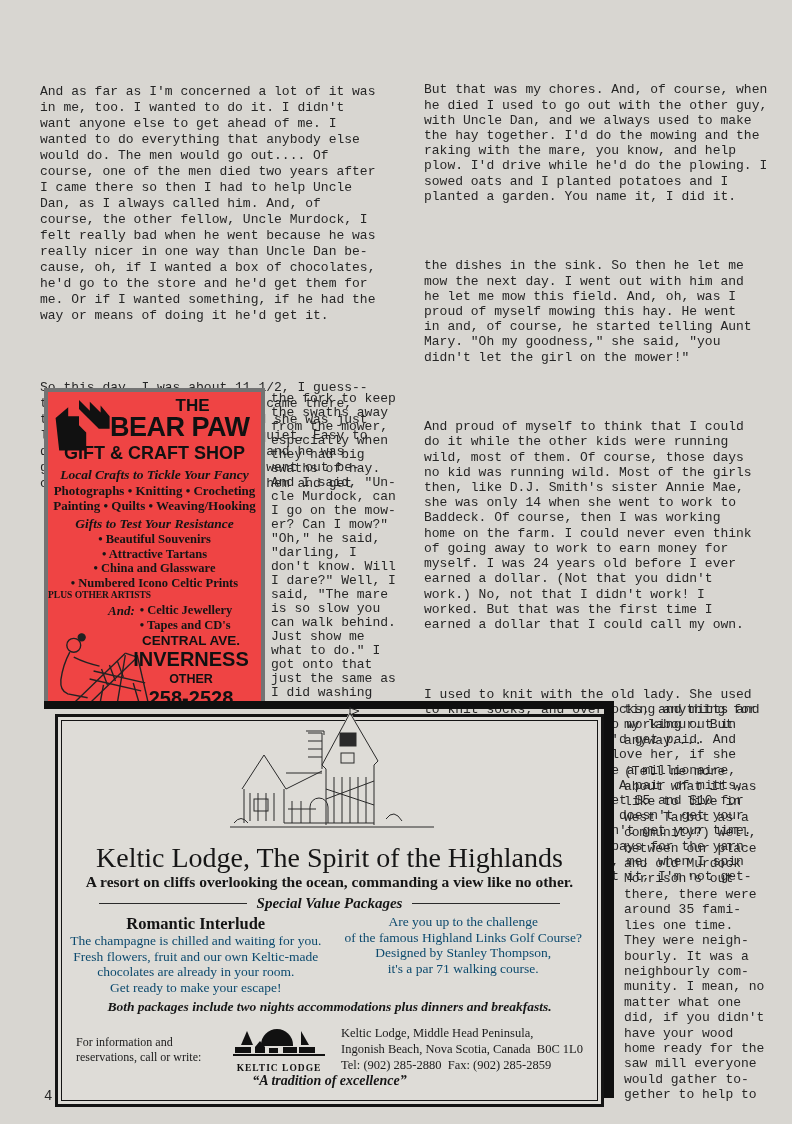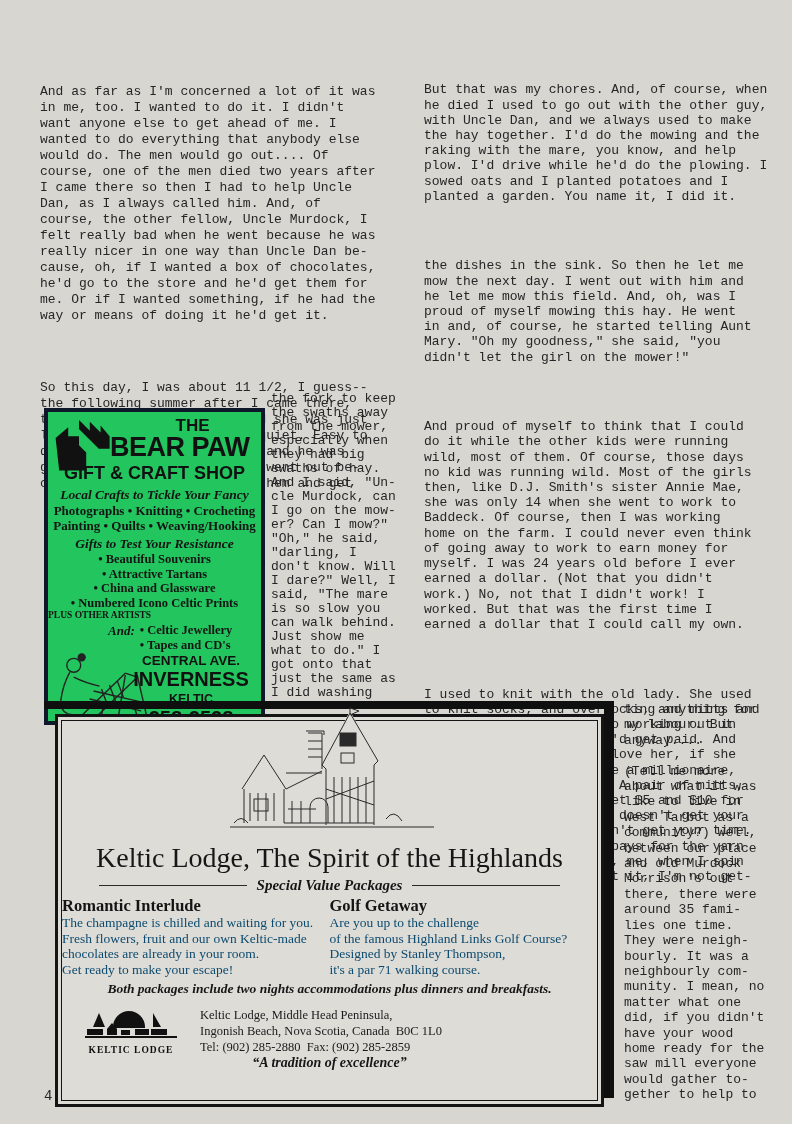--- a/index.html
+++ b/index.html
@@ -12,21 +12,21 @@
   .mono{
     font-family:"Liberation Mono","DejaVu Sans Mono",monospace;
     color:#262626;white-space:pre;
   }
   .col-main{font-size:13px;line-height:16.0px;position:absolute;}
   .col-main .para{margin:16px 0 8px 0;}
   .col-narrow{font-size:13px;position:absolute;}
   
   .bp-ad{
     position:absolute;left:44px;top:388px;width:221px;height:317px;
-    border:4px solid #0f172a;background:#22c55e;box-sizing:border-box;overflow:hidden;margin-top:20px;
+    border:4px solid #737373;background:#ef4444;box-sizing:border-box;overflow:hidden;
   }
   .bp-paw{position:absolute;left:4px;top:5px;}
   .bp-the{margin:5px 0 0 76px;text-align:center;font-family:"Liberation Sans",sans-serif;font-weight:bold;font-size:17px;line-height:17px;color:#111;}
   .bp-name{margin:0 0 0 62px;font-family:"Liberation Sans",sans-serif;font-weight:bold;font-size:27px;line-height:27px;letter-spacing:-0.5px;color:#111;}
   .bp-shop{text-align:center;font-family:"Liberation Sans",sans-serif;font-weight:bold;font-size:18px;line-height:21px;margin-top:2px;color:#111;}
   .bp-tag{font-weight:bold;font-style:italic;text-align:center;font-size:13.5px;line-height:16px;margin-top:3px;color:#141414;}
   .bp-line{font-weight:bold;text-align:center;font-size:13px;line-height:15px;color:#141414;}
   .bp-bullet{font-weight:bold;text-align:center;font-size:12.5px;line-height:14.5px;color:#141414;}
   .bp-plus{font-weight:bold;text-align:left;font-size:9.5px;line-height:11px;color:#141414;}
   .bp-lower{position:relative;height:118px;margin-top:2px;}
@@ -48,21 +48,21 @@
     border:3px solid #141414;background:#dedcd7;box-sizing:border-box;
   }
   .keltic-inner{position:absolute;inset:3px;border:1px solid #141414;overflow:visible;}
   .kl-lodge{position:absolute;left:160px;top:-14px;z-index:2;}
   .kl-title{margin-top:122px;text-align:center;font-size:28px;line-height:30px;color:#161616;}
   .kl-sub{text-align:center;font-weight:bold;font-size:15.5px;line-height:18px;color:#161616;}
   .kl-svp{display:flex;align-items:center;justify-content:center;margin-top:4px;}
   .kl-svp .rule{width:148px;height:1px;background:#2a2a2a;margin:0 10px;}
   .kl-svp .svp-text{font-style:italic;font-weight:bold;font-size:15px;color:#161616;}
   .kl-pkgs{display:flex;margin-top:2px;}
-  .kl-pkg{flex:1;}
+  .kl-pkg{flex:1;text-align:center;}
   .kl-pkg .pkg-name{font-weight:bold;font-size:16.5px;line-height:19px;color:#141414;}
   .kl-pkg .pkg-body{font-size:13.5px;line-height:15.5px;white-space:pre;color:#0c4a6e;}
   .kl-note{text-align:center;font-weight:bold;font-style:italic;font-size:13.5px;line-height:16px;margin-top:4px;color:#161616;}
   .kl-contact{display:flex;align-items:flex-start;margin-top:8px;padding:0 14px;}
   .kl-contact-label{font-size:12px;width:238px;padding-top:12px;color:#1a1a1a;}
   .kl-logo-wrap{width:110px;text-align:center;}
   .kl-logo-text{font-weight:bold;font-size:9.5px;letter-spacing:1px;color:#111;}
   .kl-address{flex:1;font-size:12.5px;line-height:16px;white-space:pre;padding-left:14px;padding-top:2px;color:#1a1a1a;}
   .kl-slogan{text-align:center;font-style:italic;font-weight:bold;font-size:14px;margin-top:0px;color:#161616;}
   .page-num{position:absolute;left:44px;top:1088px;font-size:14px;}
@@ -203,21 +203,21 @@
     <div class="bp-and-row">
       <div class="bp-and">And:</div>
       <div class="bp-and-items">
         <div>• Celtic Jewellery</div>
         <div>• Tapes and CD's</div>
       </div>
     </div>
     <div class="bp-addr">
       <div class="a1">CENTRAL AVE.</div>
       <div class="a2">INVERNESS</div>
-      <div class="a3">KELTIC</div>
+      <div class="a3">OTHER</div>
       <div class="a4">258-2528</div>
     </div>
   </div>
 </div>
 
 <div class="h-rule"></div>
 <div class="v-bar"></div>
 
 <div class="keltic-ad">
   <div class="keltic-inner">
@@ -239,43 +239,44 @@
         <path d="M86,34 h14 M86,42 h14 M86,50 h14"></path>
         <path d="M64,66 L100,66 M64,82 L100,64"></path>
         <path d="M62,116 L152,116"></path>
         <path d="M88,116 v-16 a9,9 0 0 1 18,0 v16"></path>
         <path d="M70,94 V116 M79,94 V116 M66,102 h28"></path>
         <path d="M12,116 q7,-9 14,0 M164,112 q8,-11 16,2"></path>
         <path d="M8,120 H212"></path>
       </g>
     </svg>
     <div class="kl-title">Keltic Lodge, The Spirit of the Highlands</div>
+    <div class="kl-sub">A resort on cliffs overlooking the ocean, commanding a view like no other.</div>
     <div class="kl-svp">
       <div class="rule"></div>
       <div class="svp-text">Special Value Packages</div>
       <div class="rule"></div>
     </div>
     <div class="kl-pkgs">
       <div class="kl-pkg">
         <div class="pkg-name">Romantic Interlude</div>
         <div class="pkg-body">The champagne is chilled and waiting for you.
 Fresh flowers, fruit and our own Keltic-made
 chocolates are already in your room.
 Get ready to make your escape!</div>
       </div>
       <div class="kl-pkg">
-        <div class="pkg-name">Golf Getaway</div>
         <div class="pkg-body">Are you up to the challenge
 of the famous Highland Links Golf Course?
 Designed by Stanley Thompson,
 it's a par 71 walking course.</div>
       </div>
     </div>
     <div class="kl-note">Both packages include two nights accommodations plus dinners and breakfasts.</div>
     <div class="kl-contact">
+      <div class="kl-contact-label">For information and reservations, call or write:</div>
       <div class="kl-logo-wrap">
         <svg width="96" height="36" viewBox="0 0 96 36">
           <g fill="#111">
             <path d="M30,22 A16,16 0 0 1 62,22 L62,23 L30,23 Z"></path>
             <path d="M10,22 L16,8 L22,22 Z"></path>
             <rect x="4" y="24" width="16" height="6"></rect>
             <path d="M24,30 v-6 l5,-6 l5,6 v6 Z"></path>
             <rect x="38" y="25" width="9" height="5"></rect>
             <path d="M70,8 L78,22 L70,22 Z"></path>
             <rect x="52" y="24" width="14" height="6"></rect>

